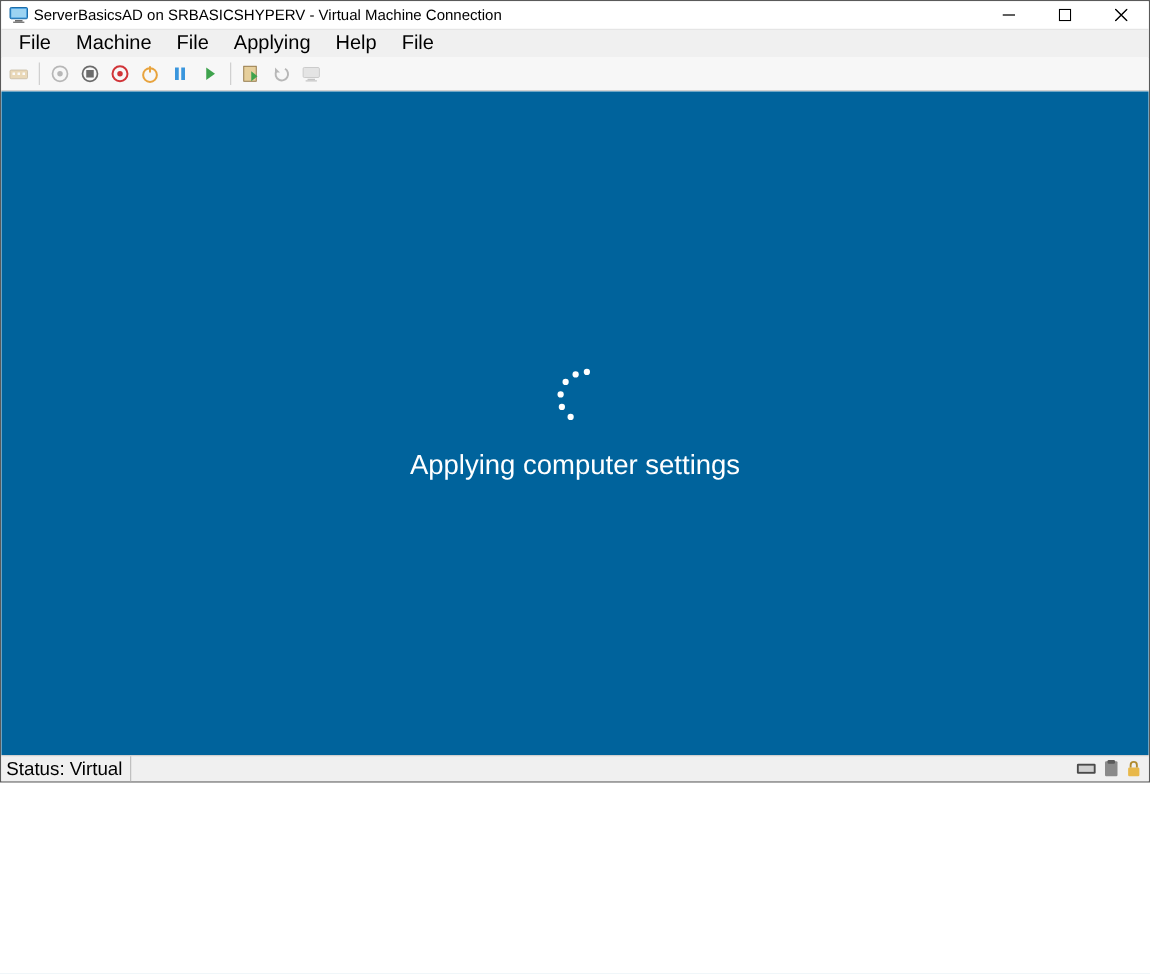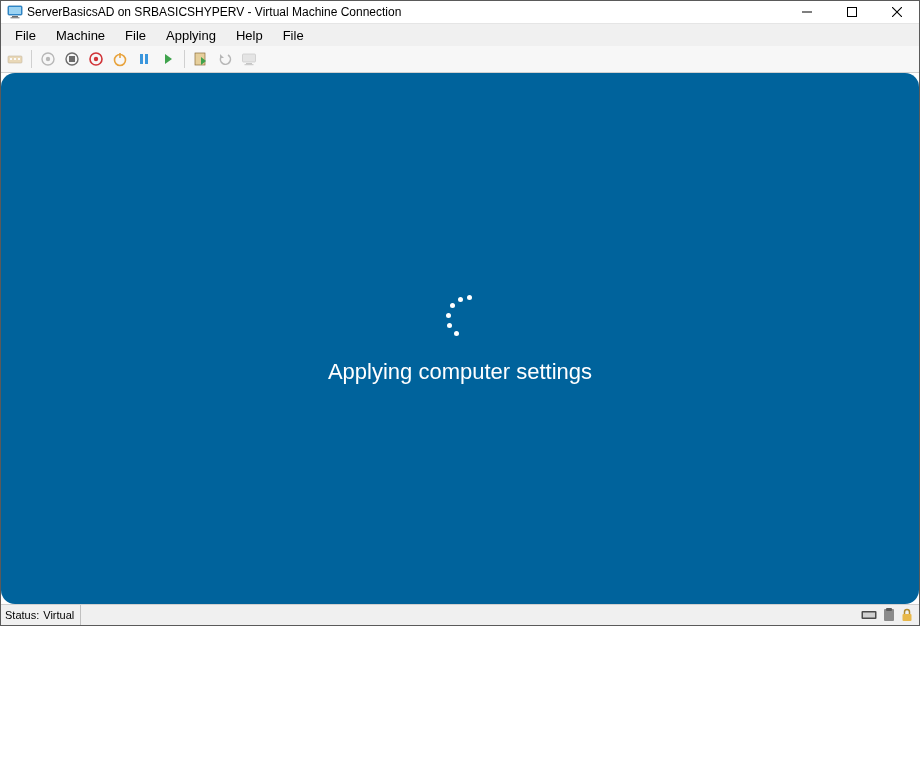--- a/index.html
+++ b/index.html
@@ -64,21 +64,21 @@
     display: flex;
     align-items: stretch;
     padding: 0 4px;
     background: #f0f0f0;
     flex: 0 0 auto;
   }
   .menu-item {
     padding: 0 10px;
     display: flex;
     align-items: center;
-    font-size: 13px;
+    font-size: 16px;
   }
 
   
   .toolbar {
     height: 26px;
     display: flex;
     align-items: center;
     padding: 0 2px;
     gap: 0;
     background: #f7f7f7;
@@ -121,21 +121,21 @@
     justify-content: center;
     color: #ffffff;
   }
   .vm-screen {
     background: #0063B1;
   }
   .vm-screen { background: #005a9e; }
   .vm-screen { background: #005a9e; } 
   .vm-screen { background: #005a9e; }
   .vm-screen { background: #005a9e; }
-  .vm-screen { background: #005a9e; border-radius: 14px; }
+  .vm-screen { background: #005a9e; }
 
   .spinner {
     width: 44px;
     height: 44px;
     position: relative;
     margin-bottom: 22px;
   }
   .spinner .dot {
     position: absolute;
     width: 5px;
@@ -149,21 +149,21 @@
     font-family: "Segoe UI Light","Segoe UI",sans-serif;
   }
 
   
   .statusbar {
     height: 20px;
     display: flex;
     align-items: center;
     background: #f0f0f0;
     border-top: 1px solid #d0d0d0;
-    font-size: 11px;
+    font-size: 15px;
     flex: 0 0 auto;
     padding: 0 4px;
   }
   .status-left {
     display: flex;
     align-items: center;
     gap: 4px;
     border-right: 1px solid #c0c0c0;
     padding-right: 6px;
     height: 100%;

